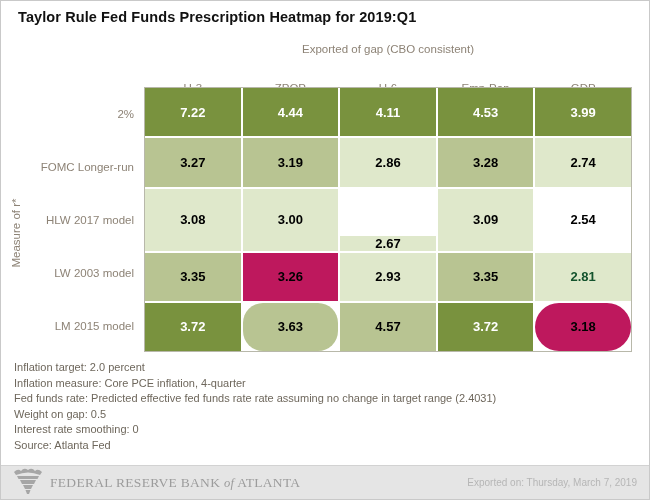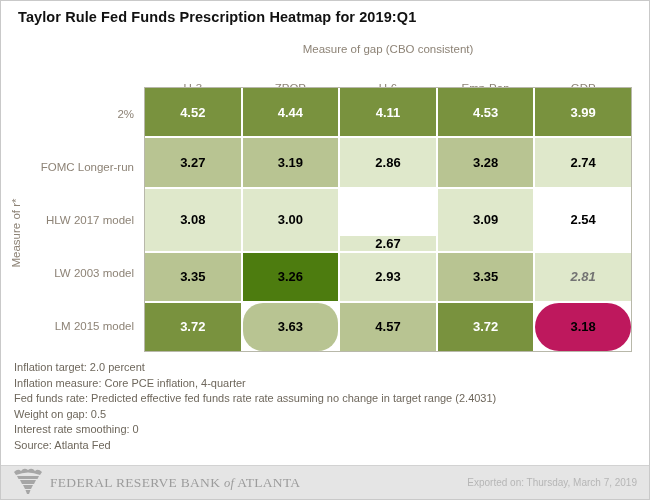--- a/index.html
+++ b/index.html
@@ -60,61 +60,61 @@
   .logo-of{font-style:italic;font-size:12.5px;}
   .exported{margin-left:auto;font-size:10px;color:#b6b6b6;white-space:nowrap;}
 </style>
 </head>
 <body>
 
 <div class="frame">
 
   <h1 class="chart-title">Taylor Rule Fed Funds Prescription Heatmap for 2019:Q1</h1>
 
-  <div class="x-axis-title">Measure of gap (CBO consistent)</div>
+  <div class="x-axis-title">Exported of gap (CBO consistent)</div>
 
   <div class="col-headers" id="col-headers">
       <div class="col-h">U-3</div>
       <div class="col-h">ZPOP</div>
       <div class="col-h">U-6</div>
       <div class="col-h">Emp-Pop</div>
       <div class="col-h">GDP</div>
     </div>
 
   <div class="y-axis-title">Measure of r*</div>
 
   <div class="row-labels" id="row-labels">
       <div class="row-l">2%</div>
       <div class="row-l">FOMC Longer-run</div>
       <div class="row-l">HLW 2017 model</div>
       <div class="row-l">LW 2003 model</div>
       <div class="row-l">LM 2015 model</div>
     </div>
 
   <div class="grid" id="heatmap-grid">
-      <div class="cell" style="background: rgb(121, 146, 62); color: rgb(255, 255, 255);">4.52</div>
+      <div class="cell" style="background: rgb(121, 146, 62); color: rgb(255, 255, 255);">7.22</div>
       <div class="cell" style="background: rgb(121, 146, 62); color: rgb(255, 255, 255);">4.44</div>
       <div class="cell" style="background: rgb(121, 146, 62); color: rgb(255, 255, 255);">4.11</div>
       <div class="cell" style="background: rgb(121, 146, 62); color: rgb(255, 255, 255);">4.53</div>
       <div class="cell" style="background: rgb(121, 146, 62); color: rgb(255, 255, 255);">3.99</div>
       <div class="cell" style="background: rgb(184, 196, 146); color: rgb(0, 0, 0);">3.27</div>
       <div class="cell" style="background: rgb(184, 196, 146); color: rgb(0, 0, 0);">3.19</div>
       <div class="cell" style="background: rgb(223, 232, 203); color: rgb(0, 0, 0);">2.86</div>
       <div class="cell" style="background: rgb(184, 196, 146); color: rgb(0, 0, 0);">3.28</div>
       <div class="cell" style="background: rgb(223, 232, 203); color: rgb(0, 0, 0);">2.74</div>
       <div class="cell" style="background: rgb(223, 232, 203); color: rgb(0, 0, 0);">3.08</div>
       <div class="cell" style="background: rgb(223, 232, 203); color: rgb(0, 0, 0);">3.00</div>
       <div class="cell" style="background: rgb(223, 232, 203); color: rgb(0, 0, 0); margin-top: 47px;">2.67</div>
       <div class="cell" style="background: rgb(223, 232, 203); color: rgb(0, 0, 0);">3.09</div>
       <div class="cell" style="background: rgb(255, 255, 255); color: rgb(0, 0, 0);">2.54</div>
       <div class="cell" style="background: rgb(184, 196, 146); color: rgb(0, 0, 0);">3.35</div>
-      <div class="cell" style="background: #4d7c0f; color: rgb(0, 0, 0);">3.26</div>
+      <div class="cell" style="background: #be185d; color: rgb(0, 0, 0);">3.26</div>
       <div class="cell" style="background: rgb(223, 232, 203); color: rgb(0, 0, 0);">2.93</div>
       <div class="cell" style="background: rgb(184, 196, 146); color: rgb(0, 0, 0);">3.35</div>
-      <div class="cell" style="background: rgb(223, 232, 203); color: #737373; font-style: italic;">2.81</div>
+      <div class="cell" style="background: rgb(223, 232, 203); color: #14532d;">2.81</div>
       <div class="cell" style="background: rgb(121, 146, 62); color: rgb(255, 255, 255);">3.72</div>
       <div class="cell" style="background: rgb(184, 196, 146); color: rgb(0, 0, 0); border-radius: 20px;">3.63</div>
       <div class="cell" style="background: rgb(184, 196, 146); color: rgb(0, 0, 0);">4.57</div>
       <div class="cell" style="background: rgb(121, 146, 62); color: rgb(255, 255, 255);">3.72</div>
       <div class="cell" style="background: #be185d; color: rgb(0, 0, 0); border-radius: 25px;">3.18</div>
     </div>
 
   <div class="notes" id="notes">
       <div class="note-line">Inflation target: 2.0 percent</div>
       <div class="note-line">Inflation measure: Core PCE inflation, 4-quarter</div>

